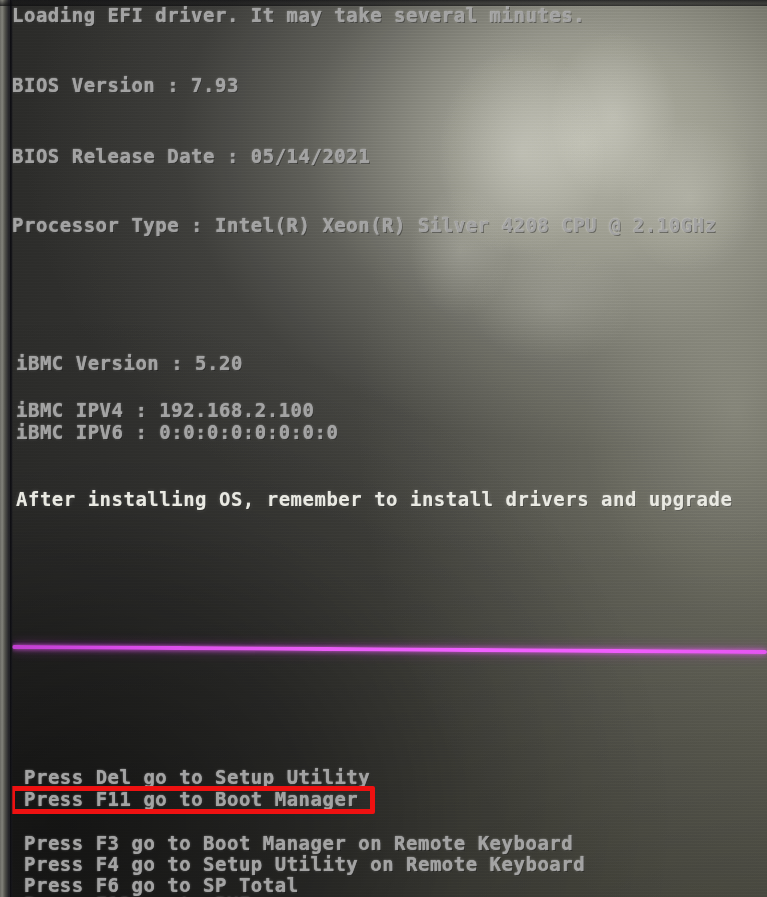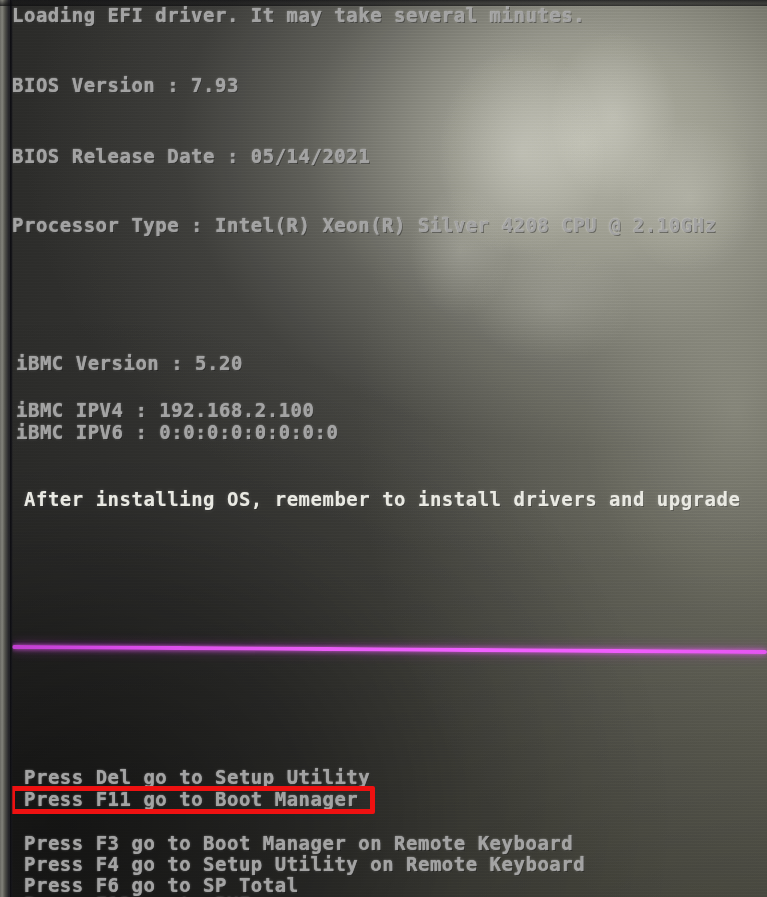--- a/index.html
+++ b/index.html
@@ -138,21 +138,20 @@
        0 0 3px rgba(255,255,255,0.22),
        1px 1px 0 rgba(0,0,0,0.45);
   }
   
   .dim {
     color: #e9e9e2;
     text-shadow:
        0 0 1px rgba(255,255,255,0.40),
        0 0 4px rgba(255,255,255,0.18),
        1px 1px 0 rgba(0,0,0,0.30);
-    margin-left: 8px;
   }
 
   
   #magenta-rule {
     position: absolute;
     left: 12px;
     top: 645px;
     width: 755px;
     height: 4px;
     background: linear-gradient(90deg,

